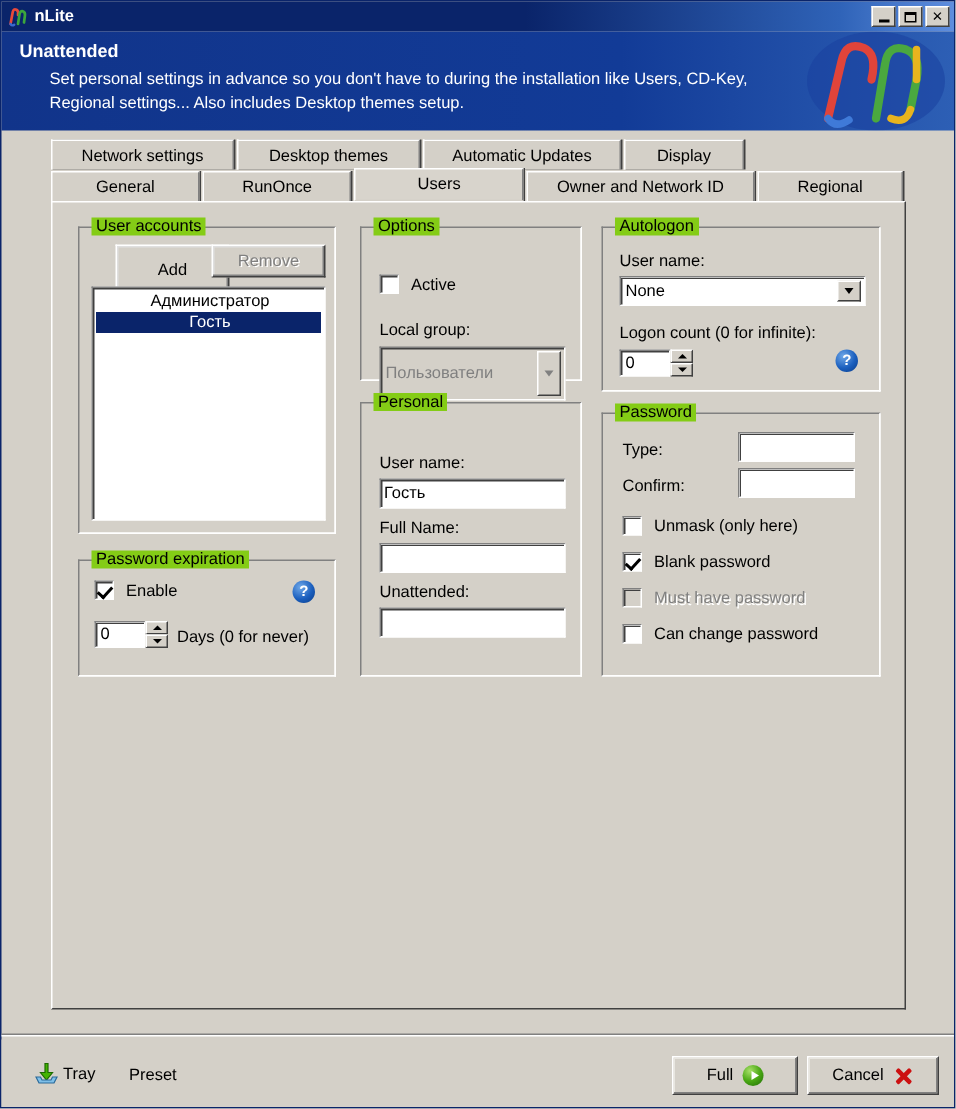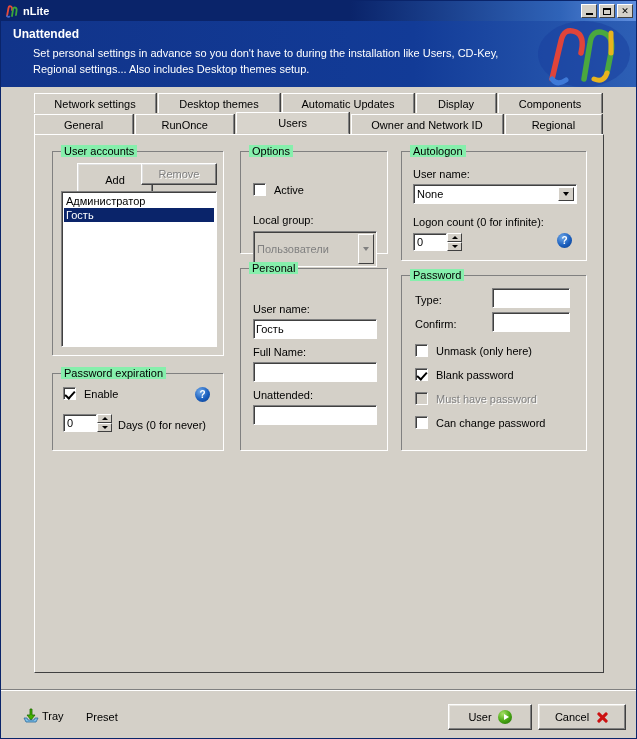--- a/index.html
+++ b/index.html
@@ -80,21 +80,21 @@
     color: #ffffff; font-size: 11px;
   }
   #banner-logo {
     position: absolute; right: 4px; top: 0px;
     width: 104px; height: 66px;
   }
 
   
   #tabarea {
     position: absolute; left: 33px; top: 92px;
-    width: 570px; height: 580px;
+    width: 570px; height: 580px; text-align: center;
   }
   .tabrow {
     position: absolute; left: 0; height: 20px; width: 570px;
     display: flex;
   }
   .tabrow.row1 { top: 0px; }
   .tabrow.row2 { top: 21px; }
   .tab {
     background: #d4d0c8;
     border-top: 1px solid #ffffff;
@@ -136,21 +136,21 @@
   }
   .group > .inner {
     position: absolute; left: -1px; top: -1px; right: -1px; bottom: -1px;
     border: 1px solid #ffffff;
     border-top-color: transparent;
     border-left-color: transparent;
     pointer-events: none;
   }
   .group > .glabel {
     position: absolute; top: -7px; left: 8px;
-    background: #86efac;
+    background: #84cc16;
     padding: 0 3px;
     font-size: 11px; color: #000;
   }
 
   
   .btn {
     background: #d4d0c8;
     border-top: 1px solid #ffffff;
     border-left: 1px solid #ffffff;
     border-right: 1px solid #404040;
@@ -406,23 +406,20 @@
           <span>Network settings</span>
         </div>
         <div class="tab" style="width: 122px;">
           <span>Desktop themes</span>
         </div>
         <div class="tab" style="width: 132px;">
           <span>Automatic Updates</span>
         </div>
         <div class="tab" style="width: 80px;">
           <span>Display</span>
-        </div>
-        <div class="tab" style="width: 104px;">
-          <span>Components</span>
         </div>
       </div>
     <div class="tabrow row2" id="tabrow2">
         <div class="tab" style="width: 102px;">
           <span>General</span>
         </div>
         <div class="tab" style="width: 102px;">
           <span>RunOnce</span>
         </div>
         <div class="tab active" style="width: 116px;">
@@ -598,21 +595,21 @@
     </span>
     <span style="font-size:11px;color:#000;">Tray</span>
   </div>
 
   <div id="preset-item">
     <span>Preset</span>
   </div>
 
 
   <div class="navbtn" style="left:447px; top:703px; width:84px;">
-    <span>User</span>
+    <span>Full</span>
     <span class="circ-ico right"></span>
   </div>
 
   <div class="navbtn" style="left:537px; top:703px; width:88px;">
     <span>Cancel</span>
     <span class="x-ico"></span>
   </div>
 
 </div>
 

